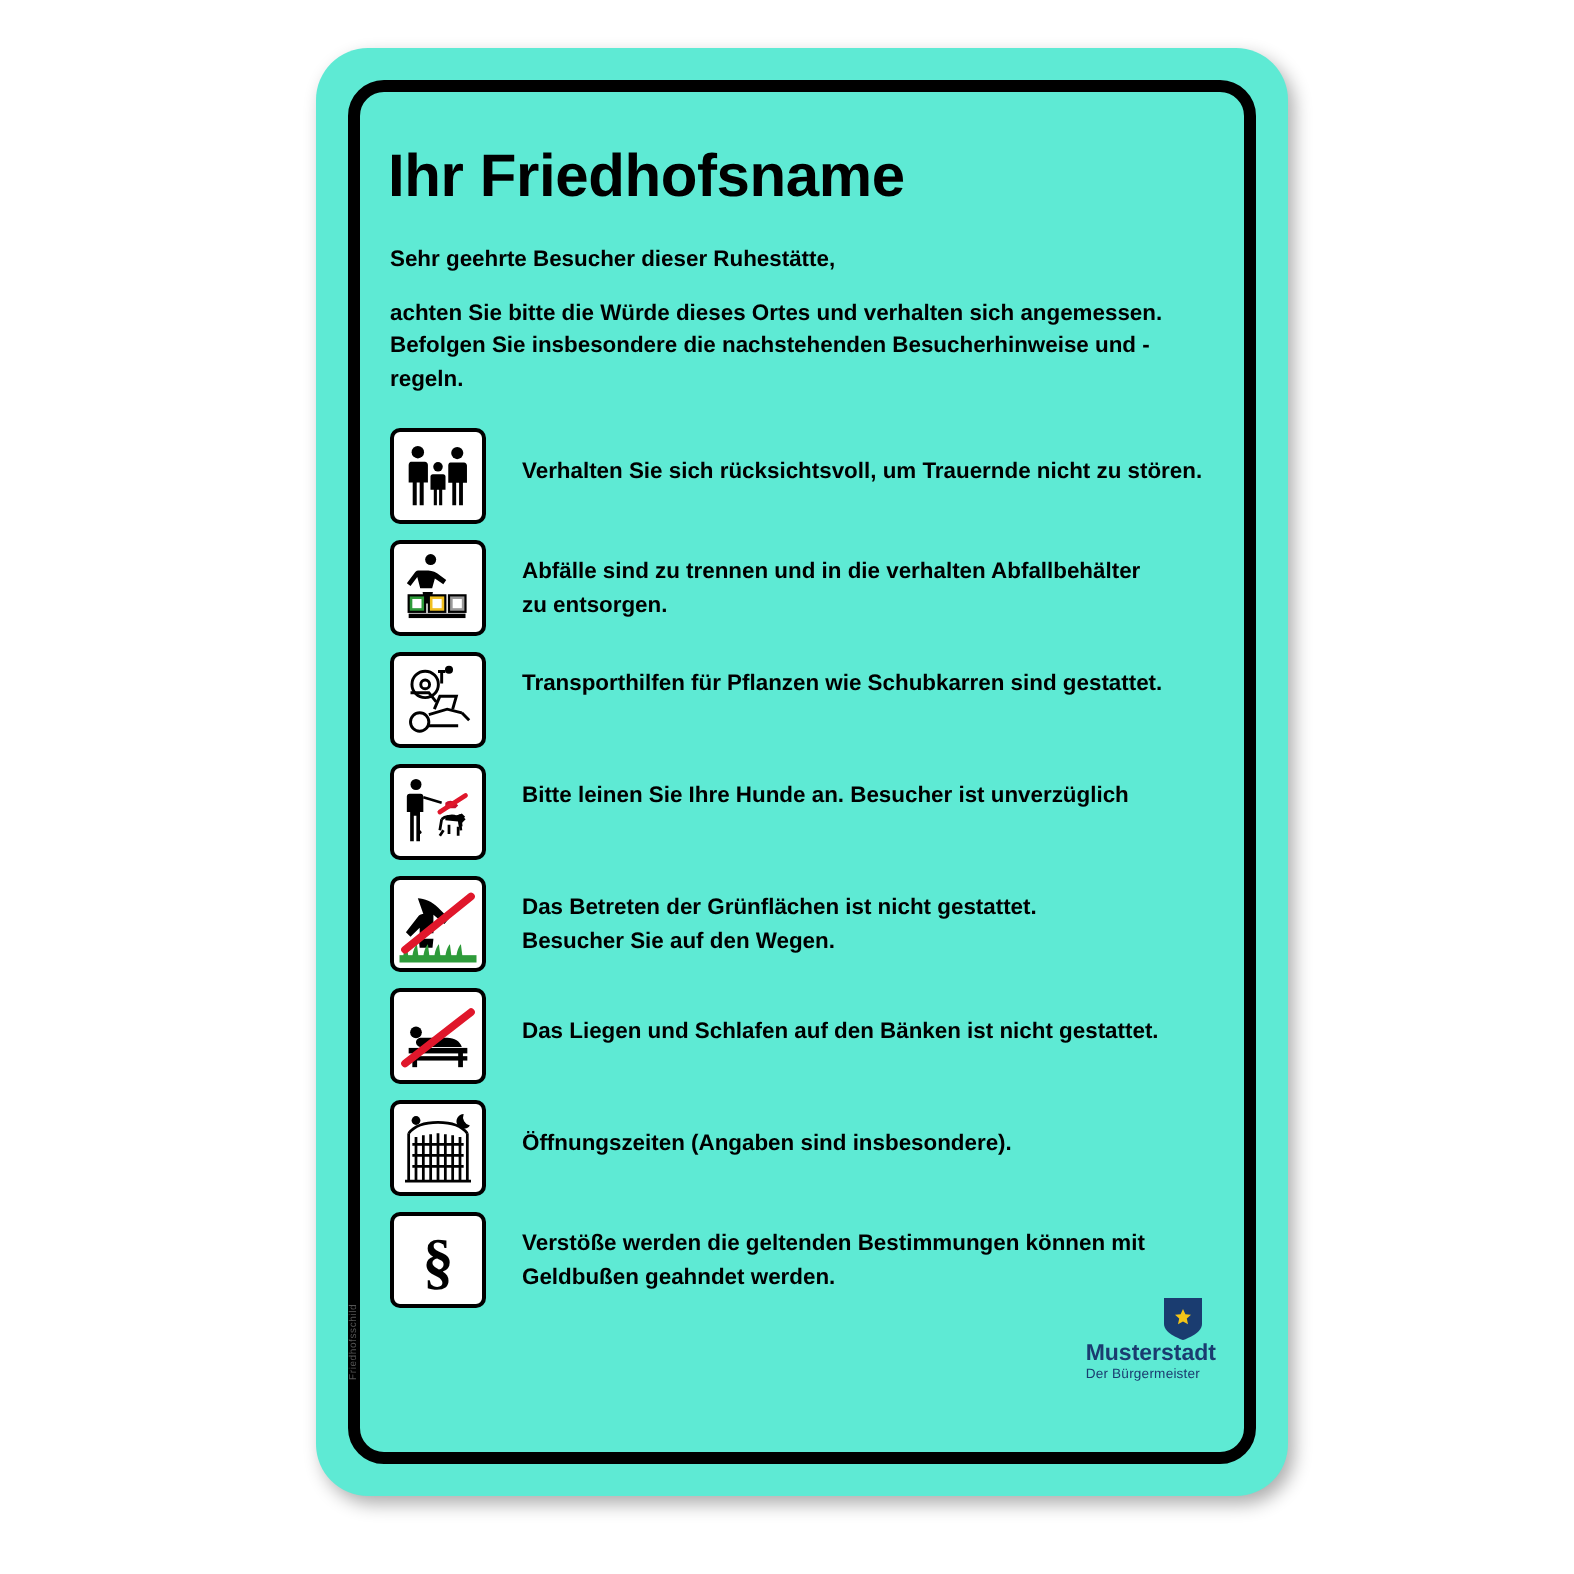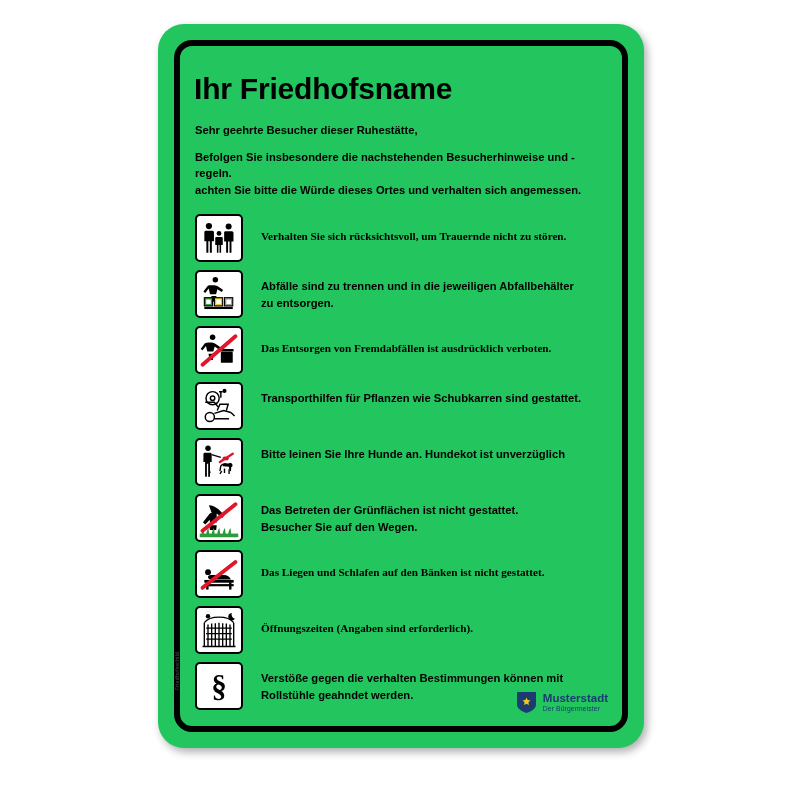--- a/index.html
+++ b/index.html
@@ -21,21 +21,21 @@
     background: #ffffff;
   }
 
   
   .sign-plate {
     position: absolute;
     left: 158px;
     top: 24px;
     width: 486px;
     height: 724px;
-    background: #22c55e;
+    background: #5eead4;
     border-radius: 26px;
     box-shadow: 3px 4px 9px rgba(0,0,0,0.32);
     box-sizing: border-box;
   }
 
   
   .sign-border {
     position: absolute;
     left: 16px;
     top: 16px;
@@ -104,29 +104,30 @@
     font-size: 11.2px;
     font-weight: bold;
     color: #000000;
     line-height: 1.5;
     padding-top: 8px;
   }
 
   .rule-text .line2 { display: block; }
 
   
-  .rule-row.single .rule-text { padding-top: 14px; font-family: Liberation Serif, serif; }
+  .rule-row.single .rule-text { padding-top: 14px; }
 
   
   .logo-block {
     position: absolute;
     right: 2px;
-    bottom: 0;
+    bottom: 22px;
     display: flex;
-    align-items: center;
+    align-items: flex-end;
+    flex-direction: column;
   }
   .logo-mark {
     width: 21px;
     height: 23px;
     margin-right: 6px;
   }
   .logo-text {
     line-height: 1.15;
   }
   .logo-name {
@@ -163,22 +164,22 @@
 
     <div class="side-code">Friedhofsschild</div>
 
     <div class="sign-content">
 
       <div class="sign-title">Ihr Friedhofsname</div>
 
       <div class="intro">
         <p>Sehr geehrte Besucher dieser Ruhestätte,</p>
         <div class="gap"></div>
+        <p>achten Sie bitte die Würde dieses Ortes und verhalten sich angemessen.</p>
         <p>Befolgen Sie insbesondere die nachstehenden Besucherhinweise und -regeln.</p>
-        <p>achten Sie bitte die Würde dieses Ortes und verhalten sich angemessen.</p>
       </div>
 
       <div class="rules">
 
         <div class="rule-row single">
           <div class="pictogram">
             <svg viewBox="0 0 48 48" xmlns="http://www.w3.org/2000/svg">
               <g fill="#000000">
                 <circle cx="13" cy="11" r="3.4"></circle>
                 <path d="M9.2 16.2h7.6c1 0 1.7.8 1.7 1.8v9.5h-2.3V40h-2.2V27.5h-1.6V40h-2.2V27.5H8V18c0-1 .7-1.8 1.2-1.8z"></path>
@@ -209,42 +210,25 @@
                 <rect x="10" y="30" width="5" height="5" fill="#ffffff"></rect>
                 <rect x="21" y="30" width="5" height="5" fill="#ffffff"></rect>
                 <rect x="32" y="30" width="5" height="5" fill="#ffffff"></rect>
               </g>
               <g fill="#000000">
                 <rect x="8" y="38" width="31" height="2.4"></rect>
               </g>
             </svg>
           </div>
           <div class="rule-text">
-            <span>Abfälle sind zu trennen und in die jeweiligen Abfallbehälter</span>
+            <span>Abfälle sind zu trennen und in die verhalten Abfallbehälter</span>
             <span class="line2">zu entsorgen.</span>
           </div>
         </div>
 
-        <div class="rule-row single">
-          <div class="pictogram">
-            <svg viewBox="0 0 48 48" xmlns="http://www.w3.org/2000/svg">
-              <g fill="#000000">
-                <circle cx="17" cy="10" r="3"></circle>
-                <path d="M11 16c3 0 6.5-.5 9.5 1.5l5 3.6-1.6 2.3-4.6-3.1-1.5 5.4h-6.5L9.7 19.5 6 24.4l-2-1.5 4.4-5.9c.6-.8 1.4-1 2.6-1z"></path>
-                <path d="M12.6 28h5.6l-.9 7h-3.8z"></path>
-                <rect x="26" y="26" width="13" height="12" rx="1"></rect>
-                <rect x="25" y="23" width="15" height="2.6" rx="0.8"></rect>
-              </g>
-              <line x1="6" y1="40" x2="42" y2="9" stroke="#e0172b" stroke-width="4.2" stroke-linecap="round"></line>
-            </svg>
-          </div>
-          <div class="rule-text">
-            <span>Das Entsorgen von Fremdabfällen ist ausdrücklich verboten.</span>
-          </div>
-        </div>
 
         <div class="rule-row">
           <div class="pictogram">
             <svg viewBox="0 0 48 48" xmlns="http://www.w3.org/2000/svg">
               <g fill="none" stroke="#000000" stroke-width="1.6">
                 <circle cx="17" cy="15.5" r="7.2"></circle>
                 <circle cx="17" cy="15.5" r="2.4"></circle>
                 <path d="M24 8.5h4M26 9v6"></path>
                 <path d="M9 20h10l4 5"></path>
               </g>
@@ -281,21 +265,21 @@
                 <path d="M28 26.5c2-1.5 4.5-1.5 6.5-.5l2.5-1.2 1.8 1.8-1.8 1.8.4 3.4-2 .4-.5-3-6.9-.7z"></path>
                 <circle cx="14" cy="35" r="1"></circle>
               </g>
               <g>
                 <path d="M28 19c1.5-1.5 4-1.5 5.5 0l1.5 1.5-1.5 1.5H28z" fill="#c8102e"></path>
                 <line x1="25" y1="24" x2="39" y2="15" stroke="#e0172b" stroke-width="2.6" stroke-linecap="round"></line>
               </g>
             </svg>
           </div>
           <div class="rule-text">
-            <span>Bitte leinen Sie Ihre Hunde an. Hundekot ist unverzüglich</span>
+            <span>Bitte leinen Sie Ihre Hunde an. Besucher ist unverzüglich</span>
           </div>
         </div>
 
         <div class="rule-row">
           <div class="pictogram">
             <svg viewBox="0 0 48 48" xmlns="http://www.w3.org/2000/svg">
               <g fill="#000000">
                 <path d="M13 10c3.5 0 8 2 11 5l6 6-2.5 3-6-5v10H14V26l-5 5-2.5-2.5 7-9c.8-1 2.5-1 2.5-1z"></path>
                 <path d="M13.5 32h8l-.5 5h-7z"></path>
               </g>
@@ -341,33 +325,33 @@
                 <path d="M8 16c3-4 8-6 16-6s13 2 16 6"></path>
                 <path d="M6 42h36"></path>
               </g>
               <g fill="#000000">
                 <circle cx="12" cy="9" r="2.4"></circle>
                 <path d="M38 5.5a4 4 0 1 0 3.4 6.2A4.6 4.6 0 0 1 38 5.5z"></path>
               </g>
             </svg>
           </div>
           <div class="rule-text">
-            <span>Öffnungszeiten (Angaben sind erforderlich).</span>
+            <span>Öffnungszeiten (Angaben sind insbesondere).</span>
           </div>
         </div>
 
         <div class="rule-row">
           <div class="pictogram">
             <svg viewBox="0 0 48 48" xmlns="http://www.w3.org/2000/svg">
               <text x="24" y="36" text-anchor="middle" font-family="Liberation Serif, serif" font-size="34" font-weight="bold" fill="#000000">§</text>
             </svg>
           </div>
           <div class="rule-text">
-            <span>Verstöße gegen die verhalten Bestimmungen können mit</span>
-            <span class="line2">Rollstühle geahndet werden.</span>
+            <span>Verstöße werden die geltenden Bestimmungen können mit</span>
+            <span class="line2">Geldbußen geahndet werden.</span>
           </div>
         </div>
 
       </div>
 
       <div class="logo-block">
         <div class="logo-mark">
           <svg viewBox="0 0 21 23" xmlns="http://www.w3.org/2000/svg">
             <path d="M1 1h19v13c0 5-9.5 8-9.5 8S1 19 1 14z" fill="#1a3c70"></path>
             <g fill="#f5c518">

